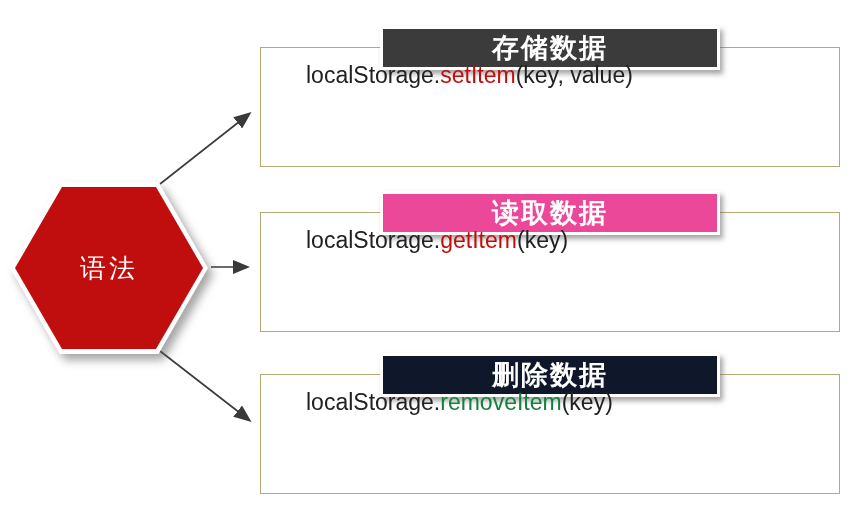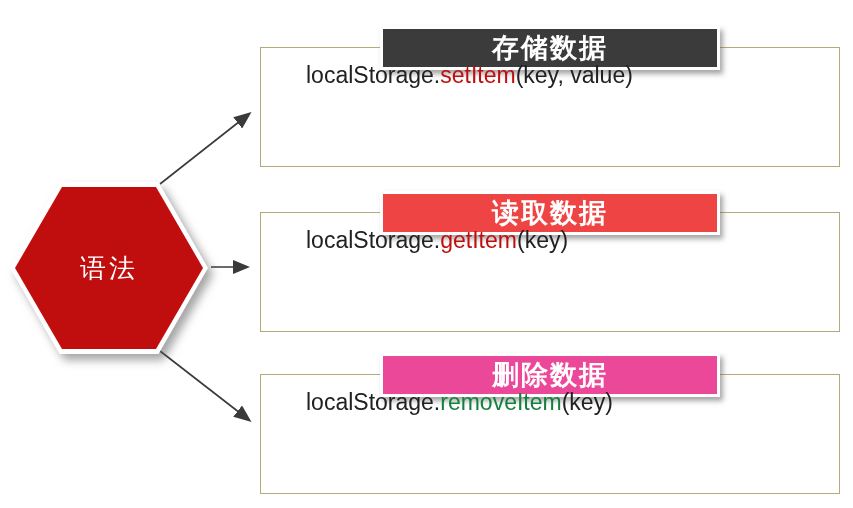--- a/index.html
+++ b/index.html
@@ -81,26 +81,26 @@
   </div>
 
   <div class="box box-1">
     <div class="box-header" style="background: rgb(59, 59, 59);">
       <span class="header-label">存储数据</span>
     </div>
     <div class="code-line"><span>localStorage.</span><span class="method" style="color: rgb(192, 13, 13);">setItem</span><span>(key, value)</span></div>
   </div>
 
   <div class="box box-2">
-    <div class="box-header" style="background: #ef4444;">
+    <div class="box-header" style="background: #ec4899;">
       <span class="header-label">读取数据</span>
     </div>
     <div class="code-line"><span>localStorage.</span><span class="method" style="color: rgb(192, 13, 13);">getItem</span><span>(key)</span></div>
   </div>
 
   <div class="box box-3">
-    <div class="box-header" style="background: #ec4899; justify-content: center;">
+    <div class="box-header" style="background: #0f172a; justify-content: center;">
       <span class="header-label">删除数据</span>
     </div>
     <div class="code-line"><span>localStorage.</span><span class="method" style="color: #15803d;">removeItem</span><span>(key)</span></div>
   </div>
 
 </div>
 
 </body></html>

